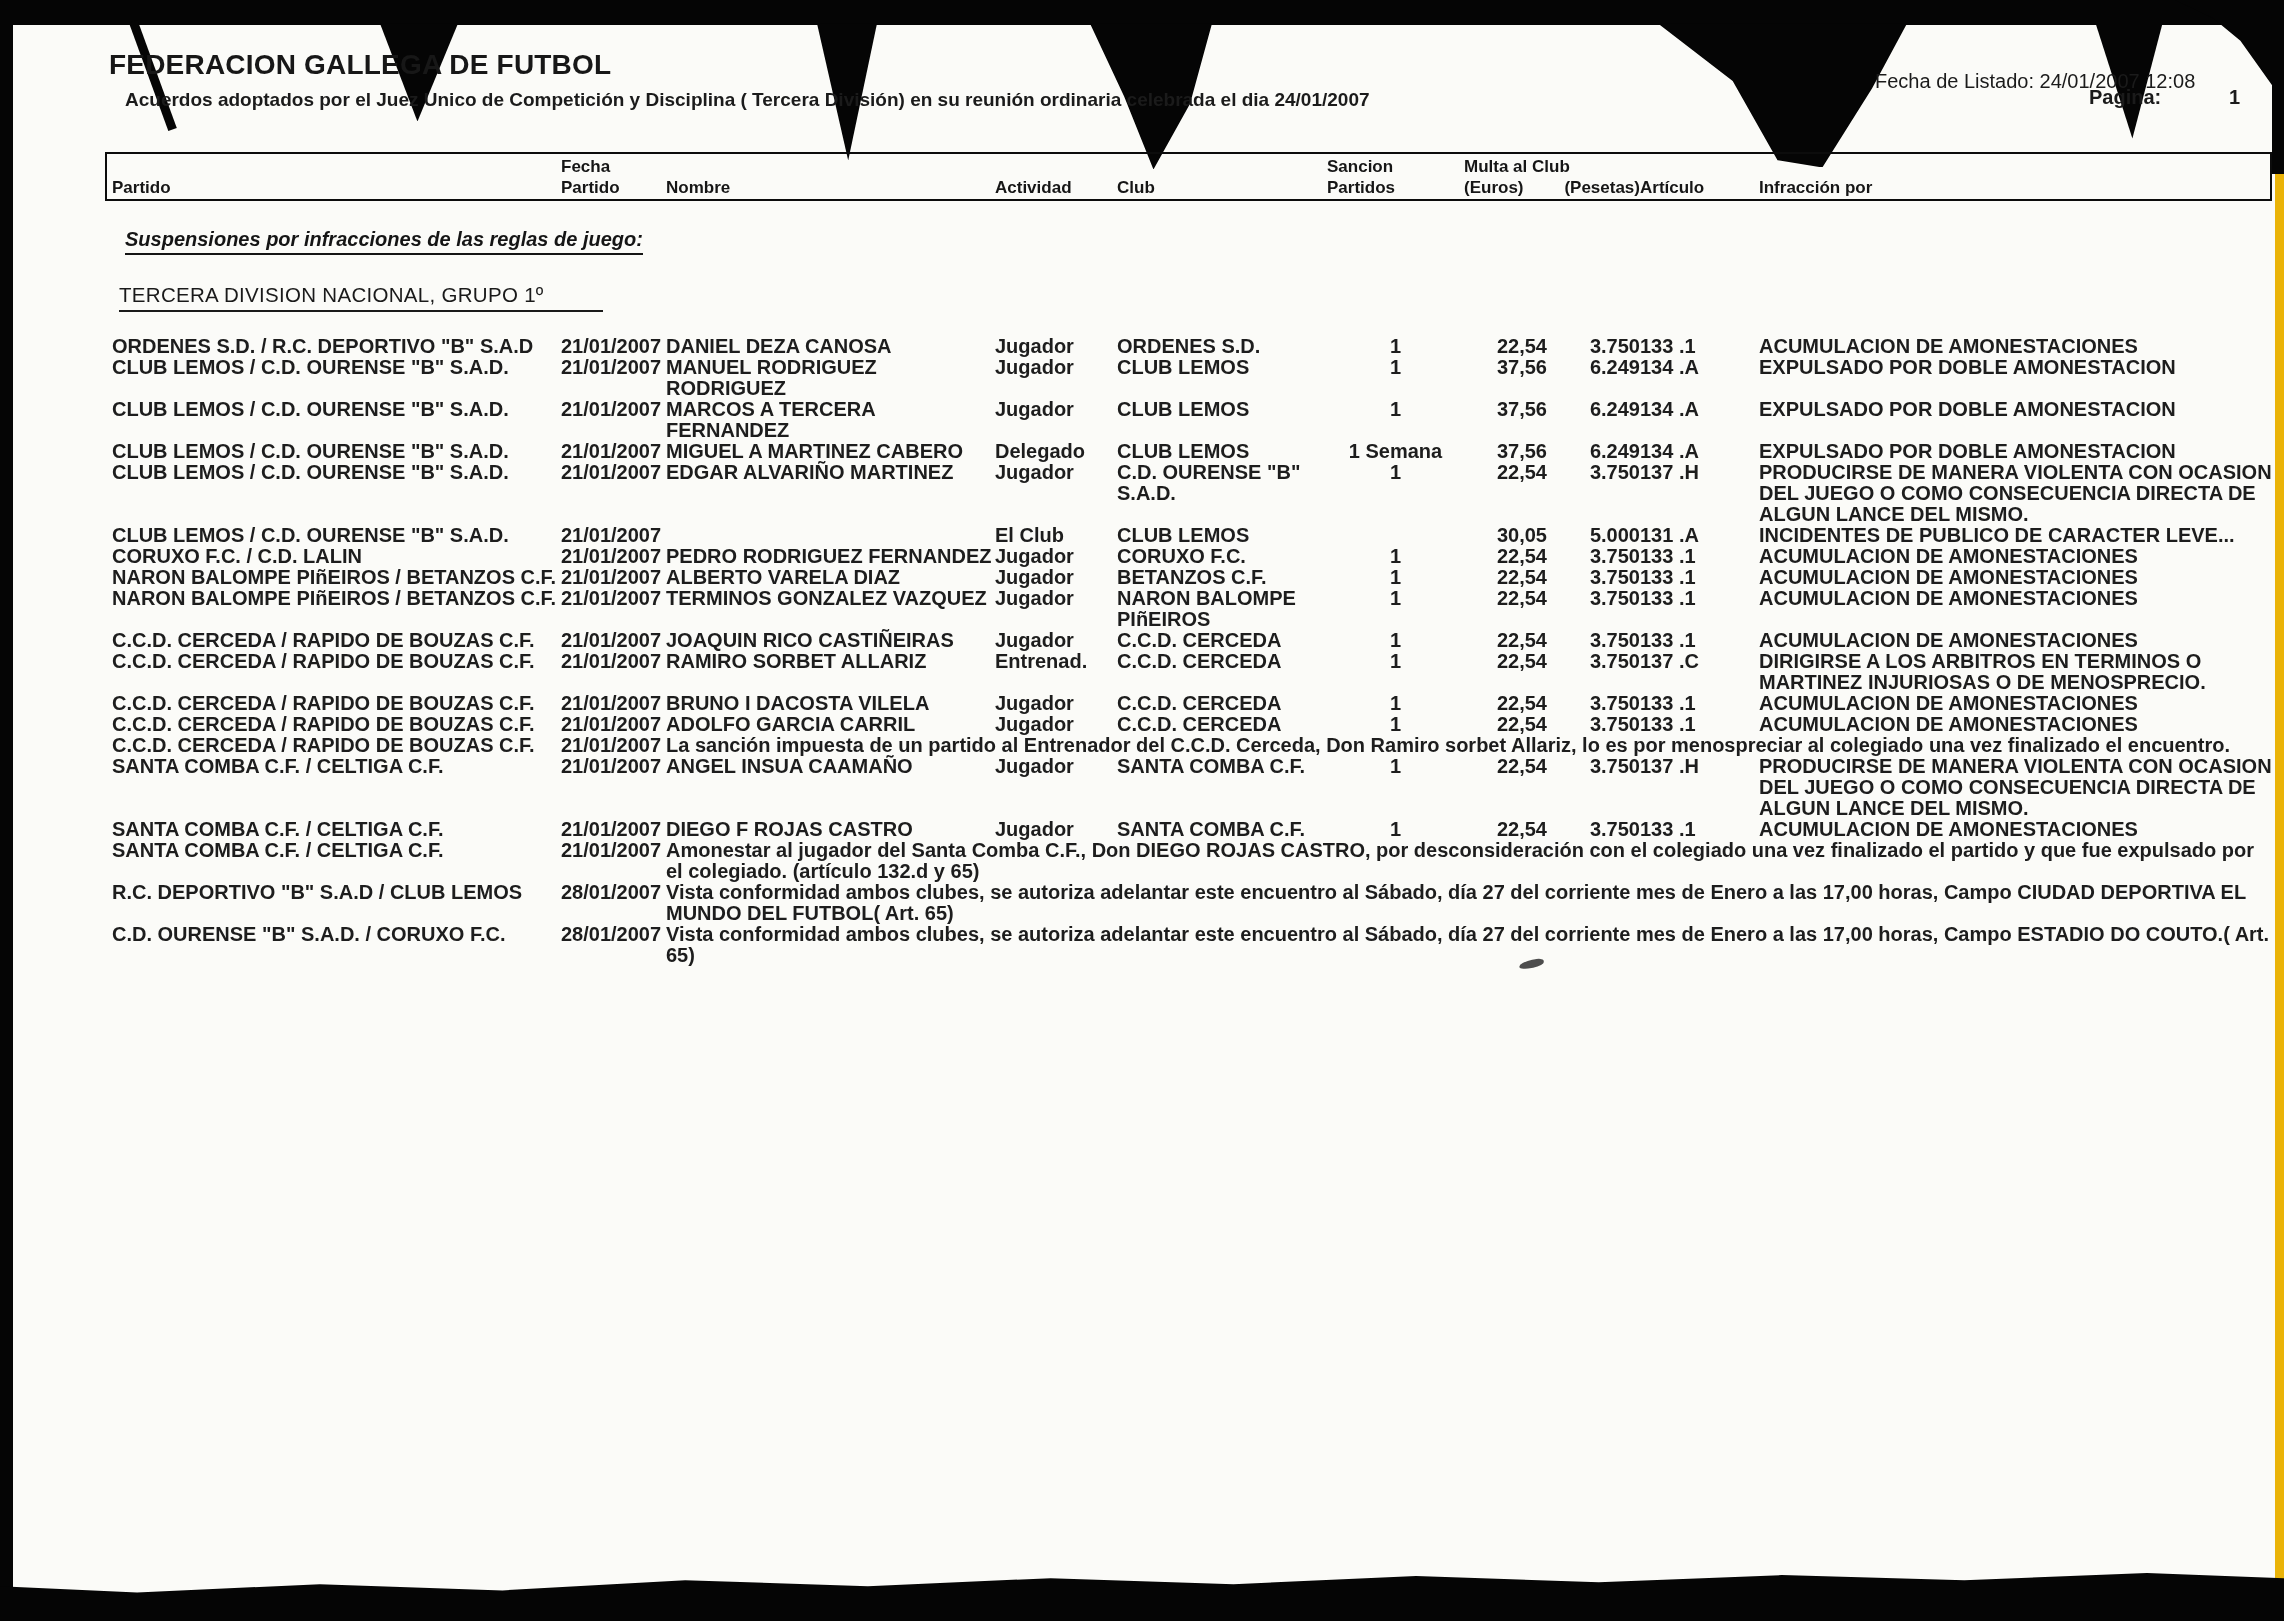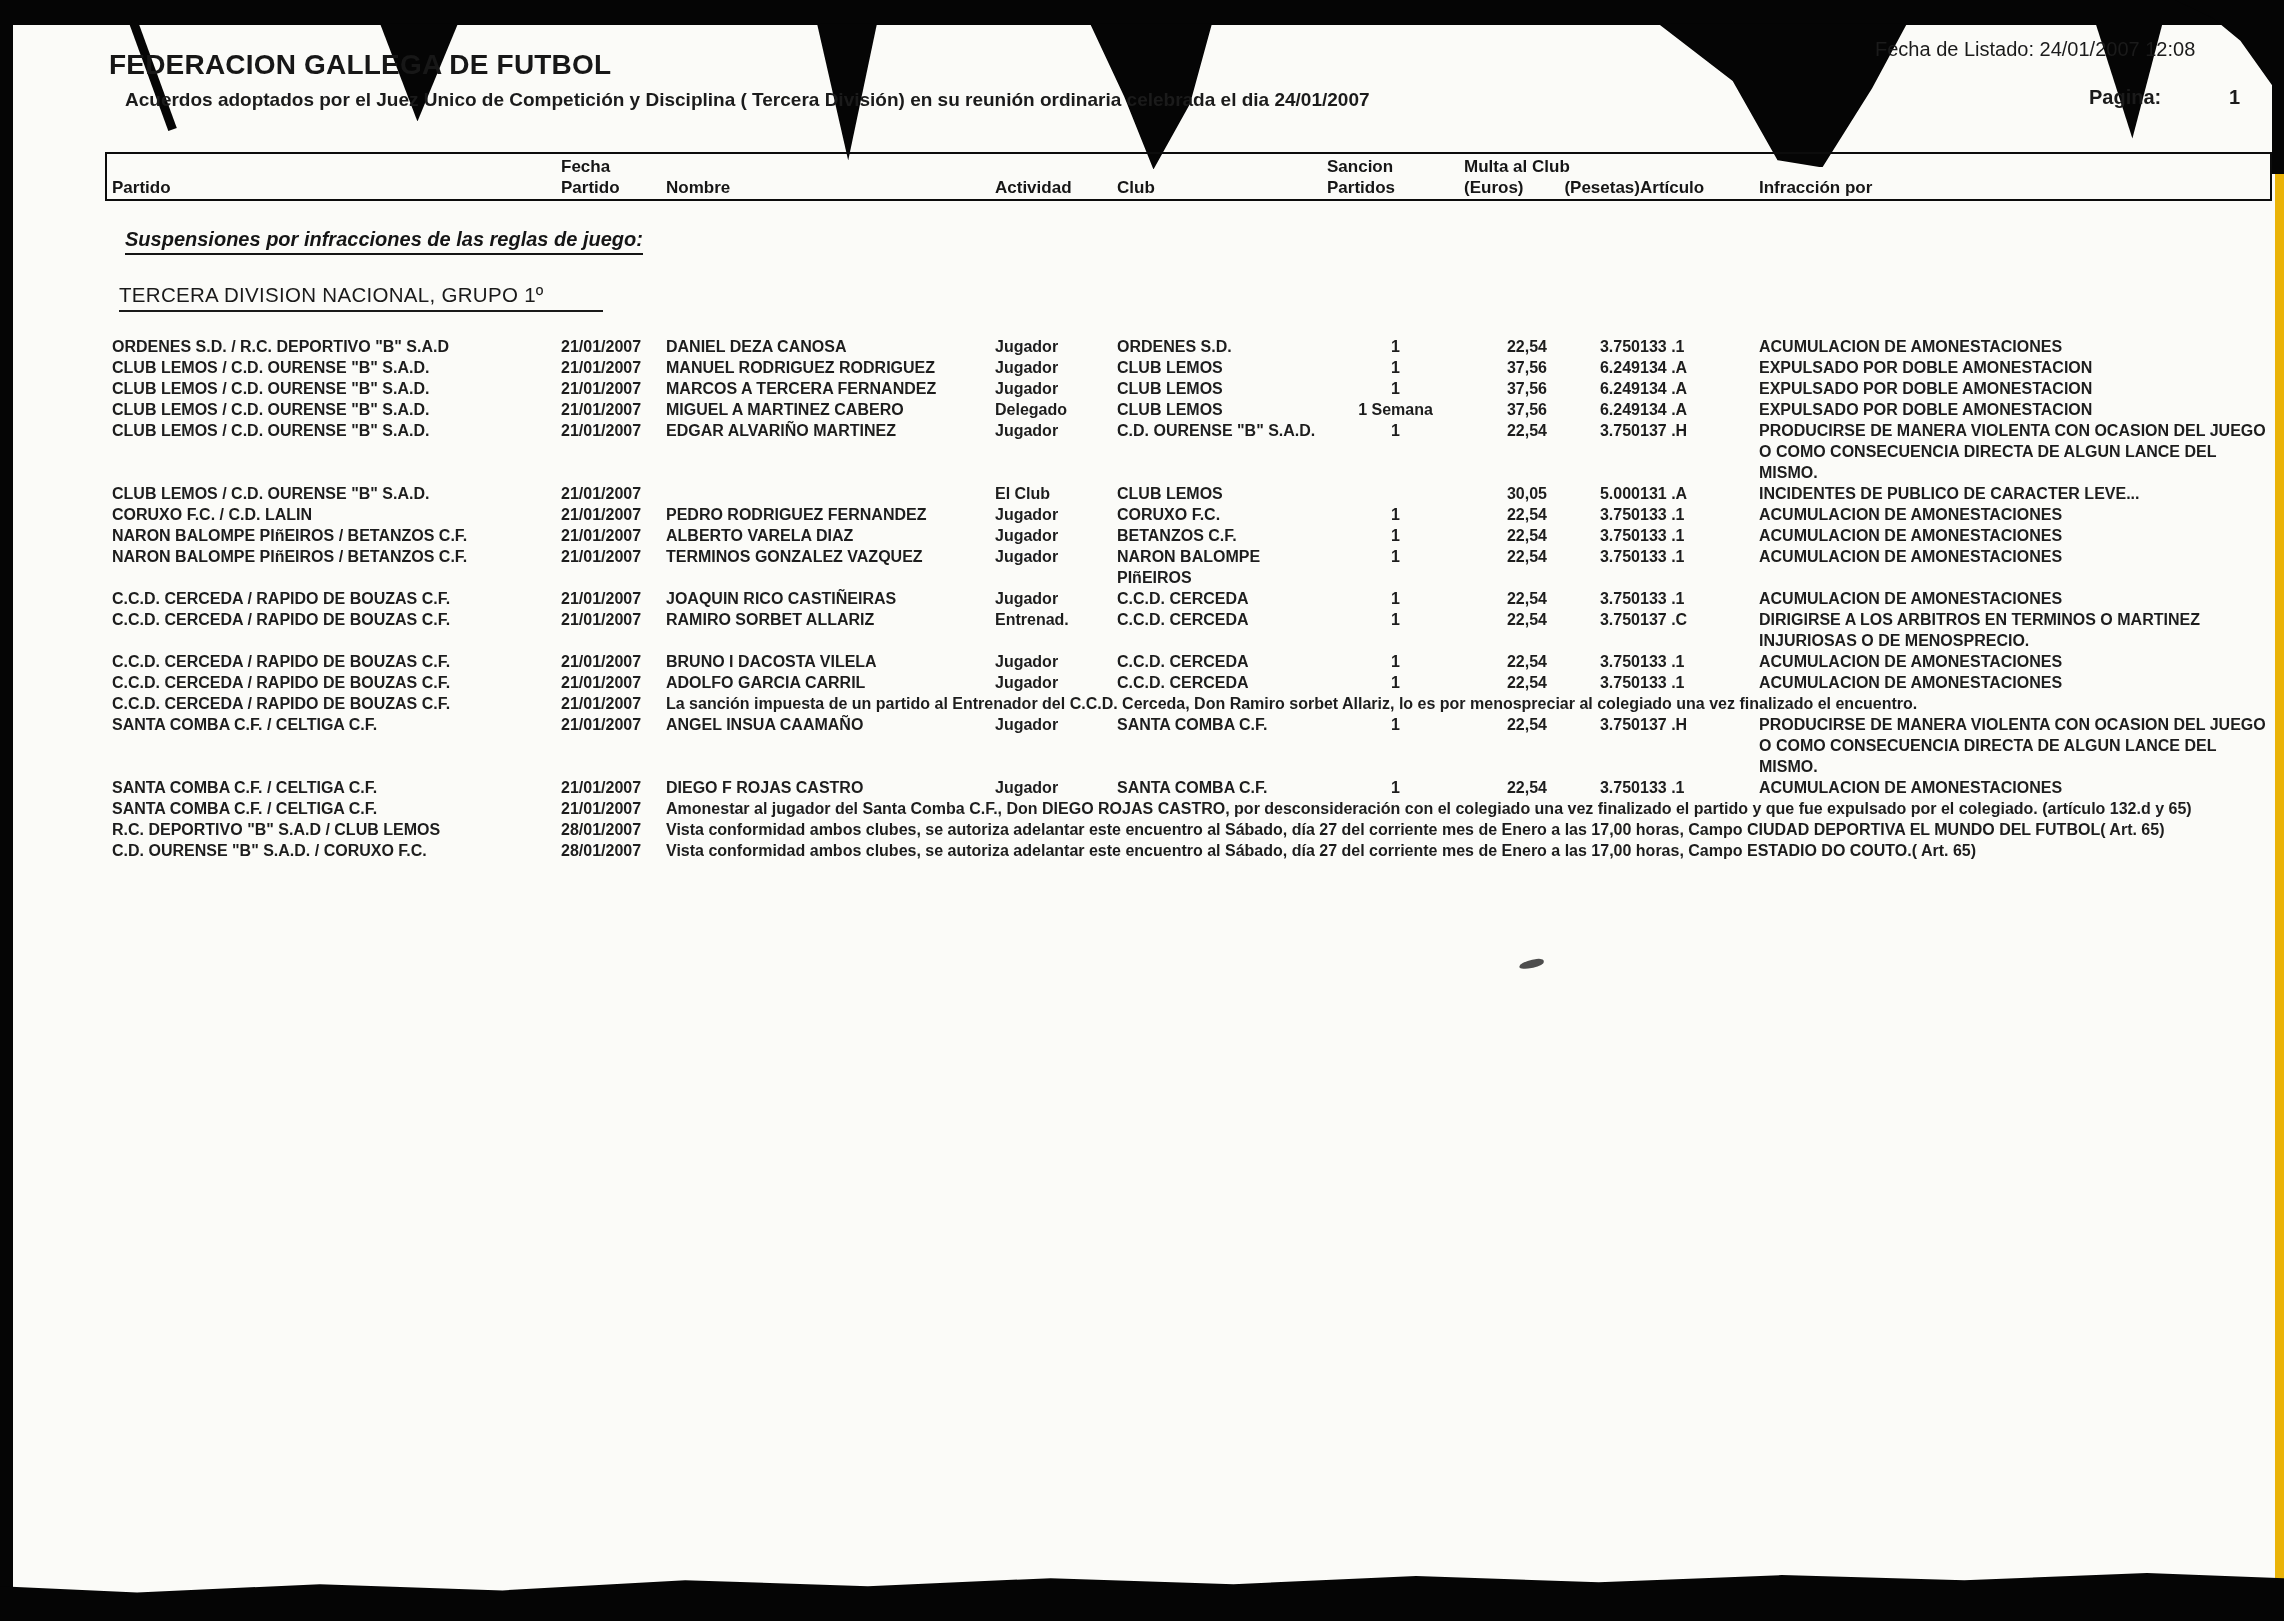--- a/index.html
+++ b/index.html
@@ -20,21 +20,21 @@
   #edge-right{left:2272px;top:0;width:11.7px;height:174px;}
   #edge-left{left:0;top:0;width:12.7px;height:1622px;}
   #edge-bottom{left:0;bottom:0;width:2284px;height:51px;
     clip-path:polygon(0 30%,6% 42%,14% 26%,22% 38%,30% 18%,38% 30%,46% 14%,54% 26%,62% 10%,70% 22%,78% 8%,86% 18%,94% 4%,100% 14%,100% 100%,0 100%);}
   #speckle{left:1519px;top:960px;width:25px;height:7.8px;border-radius:60% 40% 50% 50%;background:#222;
     transform:rotate(-12deg);opacity:.8;}
 
   
   #doc-title{position:absolute;left:109px;top:49px;font-size:28px;font-weight:700;color:#171717;letter-spacing:0.2px;}
   #doc-subtitle{position:absolute;left:125px;top:89px;font-size:19px;font-weight:700;color:#1b1b1b;}
-  #listado{position:absolute;left:1875px;top:38px;font-size:20px;font-weight:400;color:#1b1b1b;}
+  #listado{position:absolute;left:1875px;top:70px;font-size:20px;font-weight:400;color:#1b1b1b;}
   #pagina-label{position:absolute;left:2089px;top:86px;font-size:20px;font-weight:700;color:#1b1b1b;}
   #pagina-value{position:absolute;left:2229px;top:86px;font-size:20px;font-weight:700;color:#1b1b1b;}
 
   
   #colhead-box{position:absolute;left:105px;top:152px;width:2163px;height:45px;border:2.9px solid #0c0c0c;}
   table.grid{border-collapse:collapse;table-layout:fixed;}
   table.grid td{padding:0;vertical-align:top;}
   #colhead-table{position:absolute;left:112px;top:157px;width:2160px;
     font-size:17px;font-weight:700;color:#161616;line-height:20.5px;}
   .h-partido{padding-left:34px;}
@@ -46,21 +46,21 @@
   .h-infraccion{padding-left:145px;}
 
   
   #heading1{position:absolute;left:125px;top:228px;font-size:20px;font-weight:700;font-style:italic;
     color:#151515;border-bottom:2.9px solid #151515;padding-bottom:2px;}
   #heading2{position:absolute;left:119px;top:283px;font-size:20.5px;font-weight:400;letter-spacing:0.3px;
     color:#1a1a1a;border-bottom:2.4px solid #1a1a1a;padding:0 59px 2.9px 0;}
 
   
   #rows-table{position:absolute;left:112px;top:336px;width:2160px;
-    font-size:16px;font-weight:700;color:#1d1d1d;line-height:21px;}
+    font-size:20px;font-weight:700;color:#1d1d1d;line-height:21px;}
   .c-fecha{padding-left:1px;}
   .c-nombre,.c-actividad,.c-club{padding-left:19.5px;}
   .c-sancion{text-align:center;}
   .c-euros{text-align:right;padding-right:8.8px;}
   .c-pesetas{text-align:right;padding-right:6.8px;}
   .c-articulo{padding-left:31px;}
   .c-infraccion{padding-left:6.8px;}
   .c-note{padding-left:16.6px;}
 </style>
 </head>

